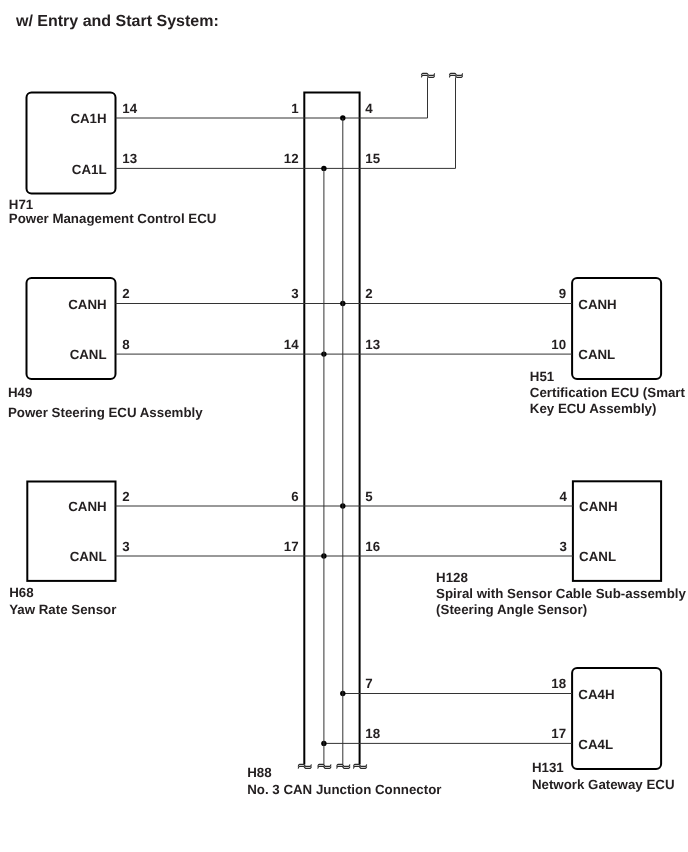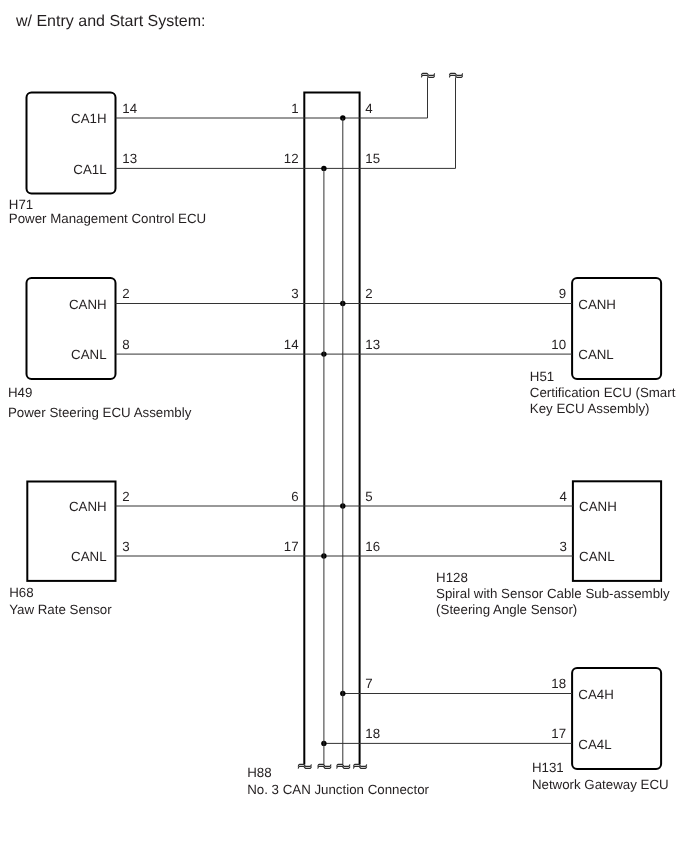--- a/index.html
+++ b/index.html
@@ -1,21 +1,21 @@
 <!DOCTYPE html>
 <html><head>
 <meta charset="utf-8">
 <title>w/ Entry and Start System</title>
 <style>
   html,body{margin:0;padding:0;background:#ffffff;}
   body{width:688px;height:852px;overflow:hidden;
        font-family:"Liberation Sans",sans-serif;
        -webkit-font-smoothing:antialiased;
        text-rendering:geometricPrecision;}
-  #page{position:relative;width:568px;height:852px;background:#ffffff;}
+  #page{position:relative;width:568px;height:852px;background:#ffffff;font-weight:bold;}
   #diagram{position:absolute;left:0;top:0;width:688px;height:852px;
            -webkit-font-smoothing:antialiased;will-change:transform;transform:translateZ(0);}
   text{font-family:"Liberation Sans",sans-serif;fill:#231f20;}
   .t-title{font-size:16px;}
   .t-body{font-size:13.3px;}
   .t-pin{font-size:13.3px;}
   .t-term{font-size:13.3px;}
   .boxline{fill:none;stroke:#000000;stroke-width:2;}
   .wire{fill:none;stroke:#333333;stroke-width:1;}
   .dot{fill:#000000;}

